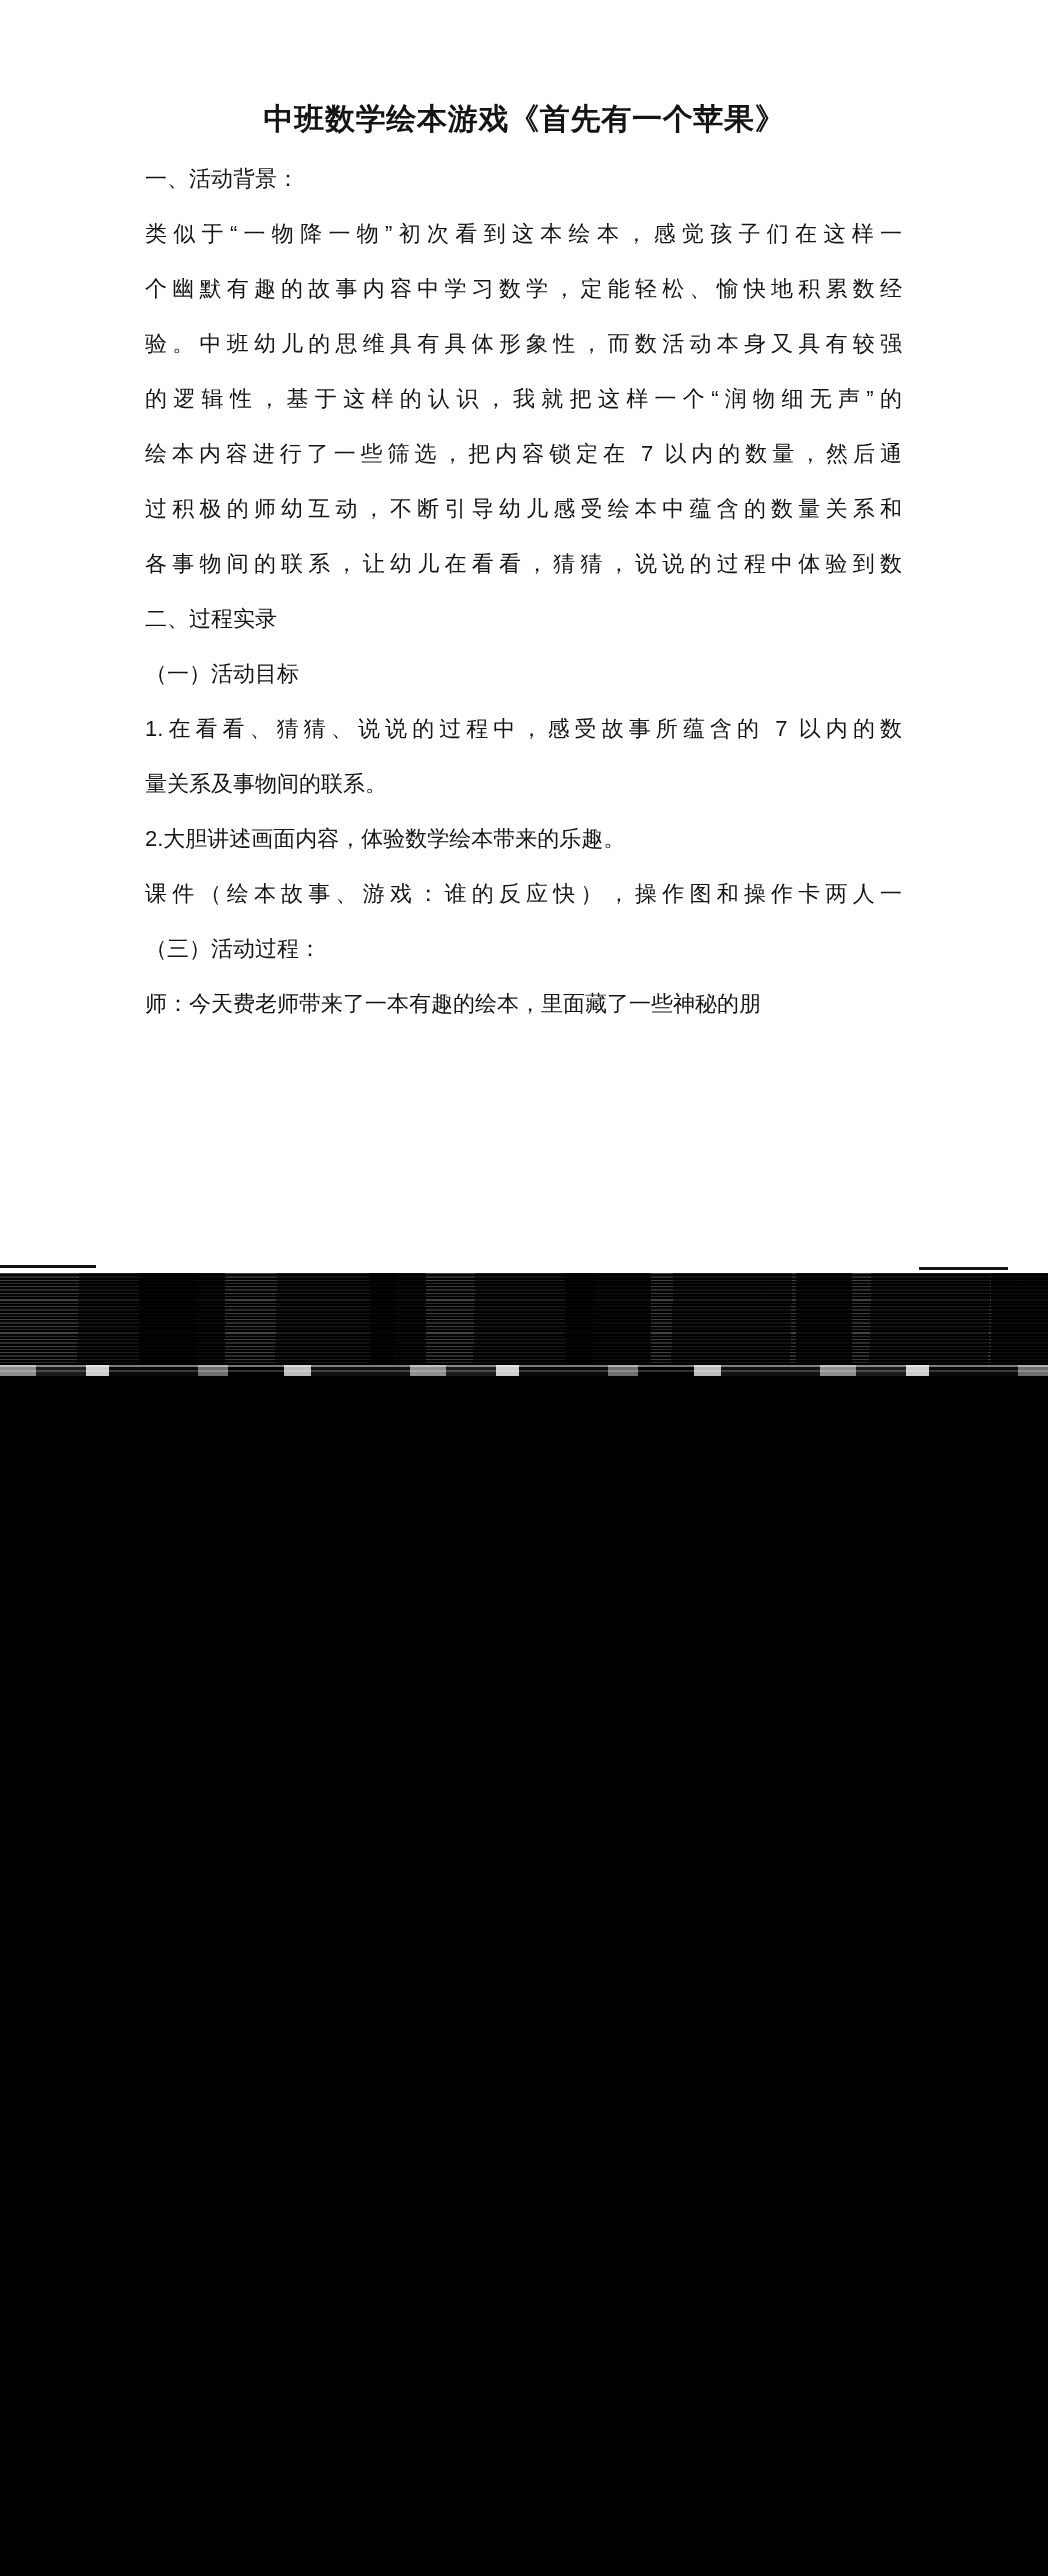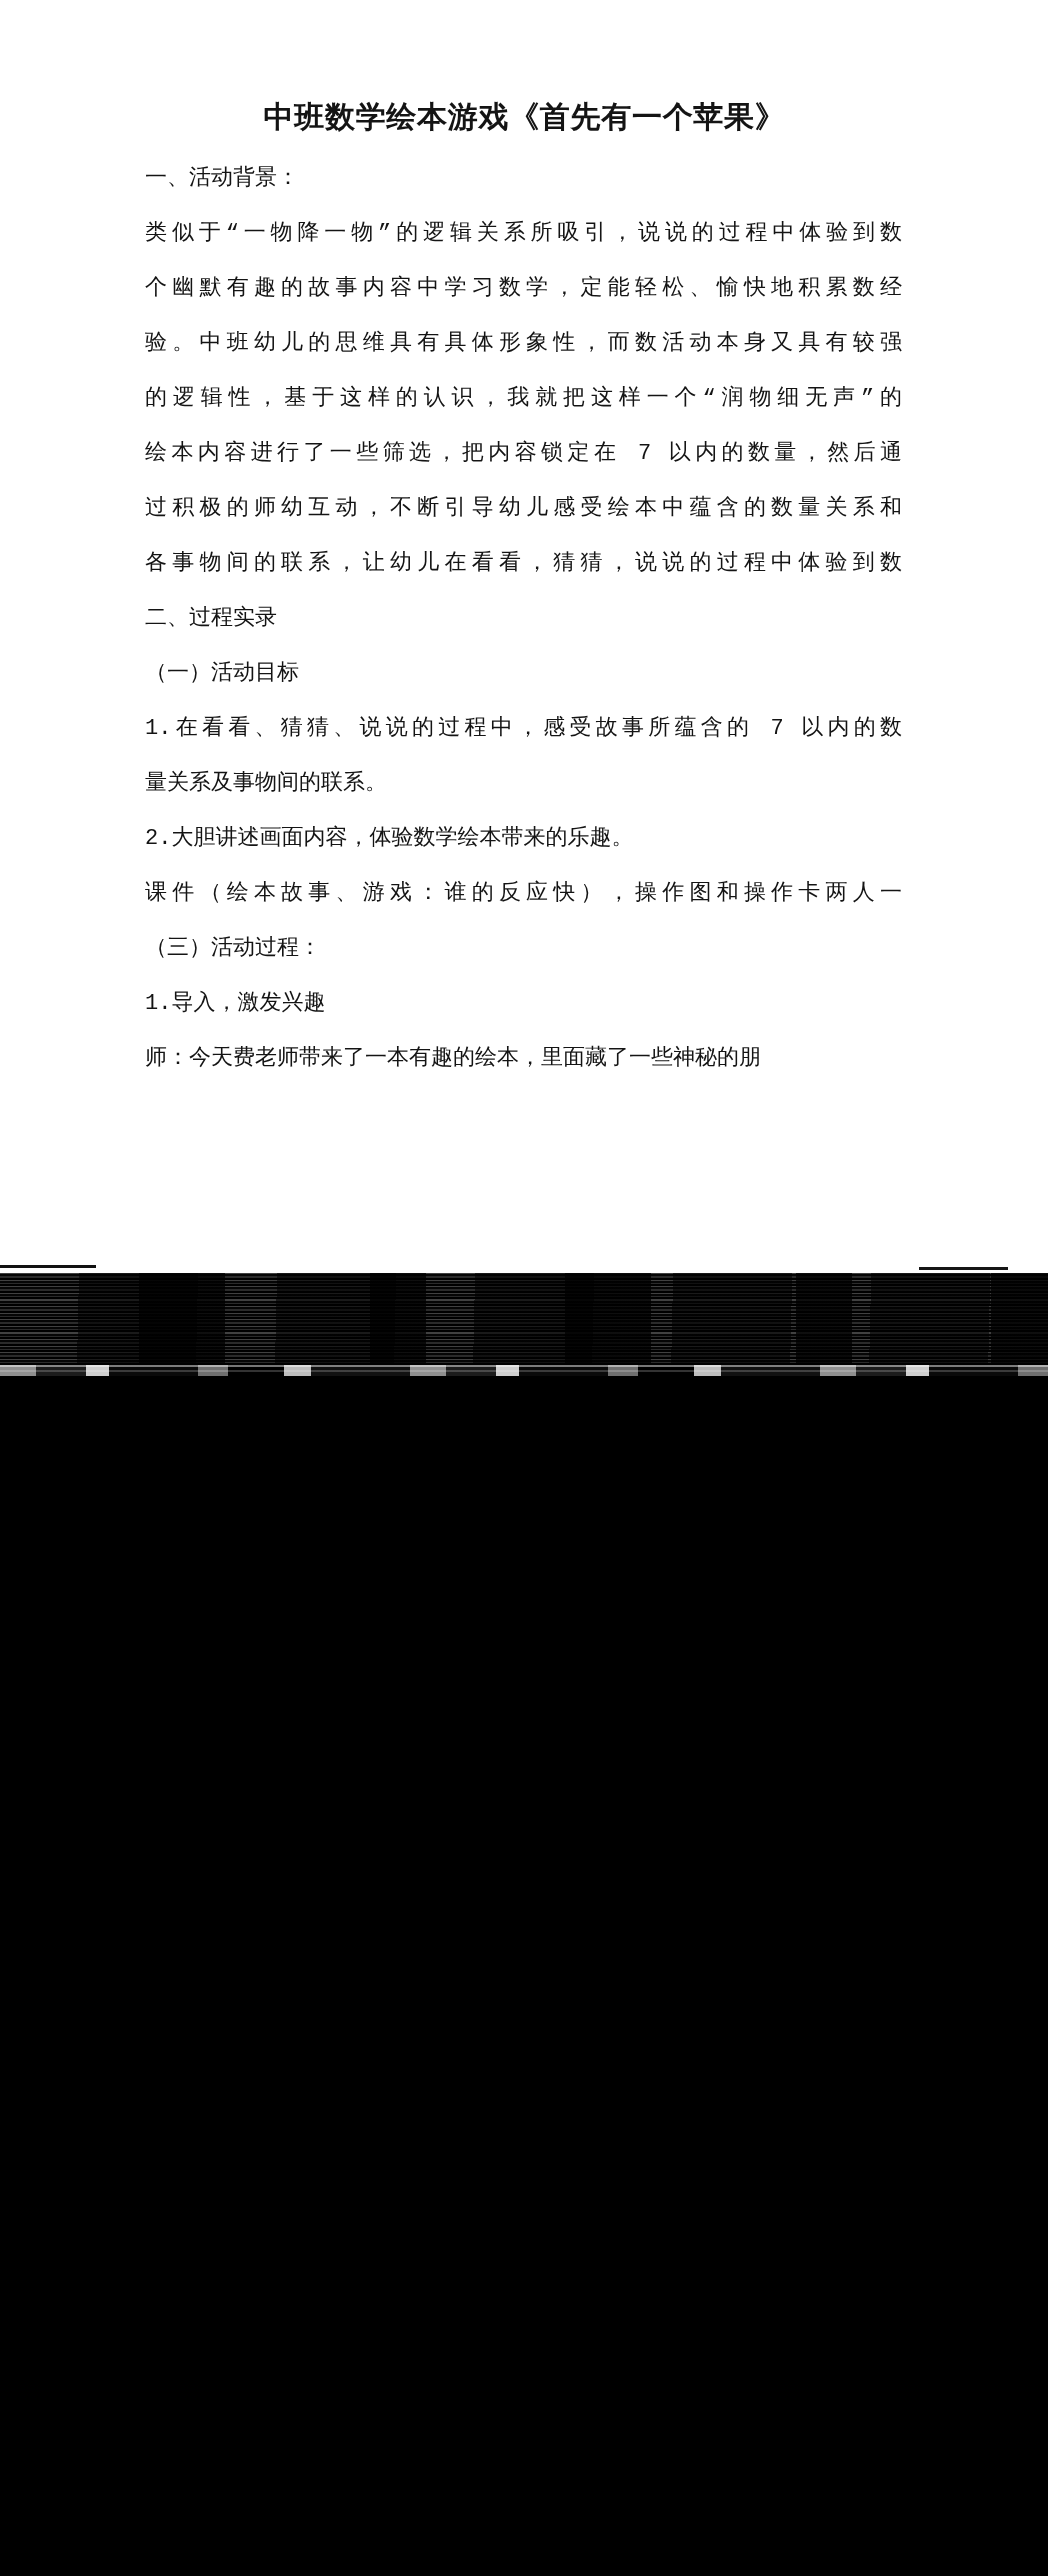--- a/index.html
+++ b/index.html
@@ -2,21 +2,21 @@
 <html style="font-size:10.6px"><head>
 <meta charset="utf-8">
 <style>
   html,body{margin:0;padding:0;background:#ffffff;}
   .screen{
     position:relative;
     width:1049px;
     height:2576px;
     background:#ffffff;
     overflow:hidden;
-    font-family:Liberation Mono, monospace;
+    font-family:Liberation Sans, sans-serif;
     color:#141414;
   }
   .doc-title{
     position:absolute;
     left:0; top:99px;
     width:1049px;
     height:40px;
     line-height:40px;
     text-align:center;
     font-size:30px;
@@ -85,35 +85,34 @@
 </style>
 </head>
 <body>
 
 <div class="screen">
 
   <div class="doc-title">中班数学绘本游戏《首先有一个苹果》</div>
 
   <div class="doc-body">
       <div class="line"> 一、活动背景：</div>
-      <div class="line just">类似于“一物降一物”的逻辑关系所吸引，说说的过程中体验到数</div>
+      <div class="line just">类似于“一物降一物”初次看到这本绘本，感觉孩子们在这样一</div>
       <div class="line just">个幽默有趣的故事内容中学习数学，定能轻松、愉快地积累数经</div>
       <div class="line just">验。中班幼儿的思维具有具体形象性，而数活动本身又具有较强</div>
       <div class="line just">的逻辑性，基于这样的认识，我就把这样一个“润物细无声”的</div>
       <div class="line just">绘本内容进行了一些筛选，把内容锁定在 7 以内的数量，然后通</div>
       <div class="line just">过积极的师幼互动，不断引导幼儿感受绘本中蕴含的数量关系和</div>
       <div class="line just">各事物间的联系，让幼儿在看看，猜猜，说说的过程中体验到数</div>
       <div class="line">二、过程实录</div>
       <div class="line">（一）活动目标</div>
       <div class="line just">1.在看看、猜猜、说说的过程中，感受故事所蕴含的 7 以内的数</div>
       <div class="line">量关系及事物间的联系。</div>
       <div class="line">2.大胆讲述画面内容，体验数学绘本带来的乐趣。</div>
       <div class="line just">课件（绘本故事、游戏：谁的反应快），操作图和操作卡两人一</div>
       <div class="line">（三）活动过程：</div>
-      <div class="line">1.导入，激发兴趣</div>
       <div class="line"> 师：今天费老师带来了一本有趣的绘本，里面藏了一些神秘的朋</div>
     </div>
 
   <div class="glitch-dash-left"></div>
   <div class="glitch-dash-right"></div>
 
   <div class="glitch-stripes"></div>
   <div class="glitch-noise"></div>
   <div class="black-region"></div>
 

